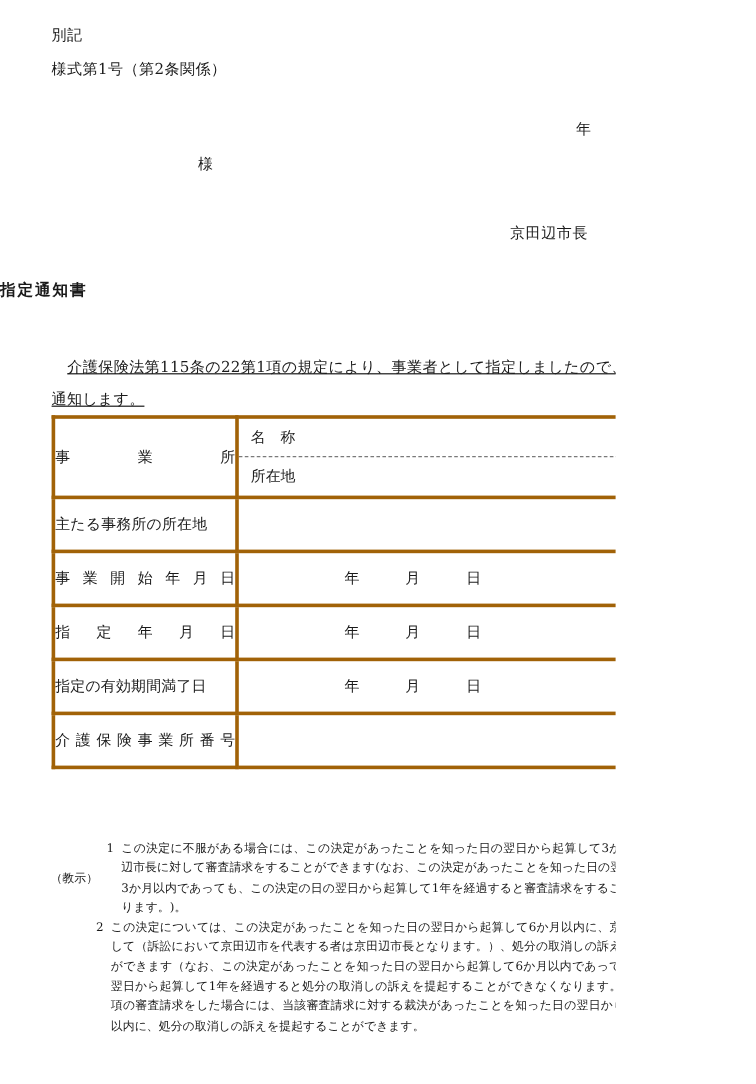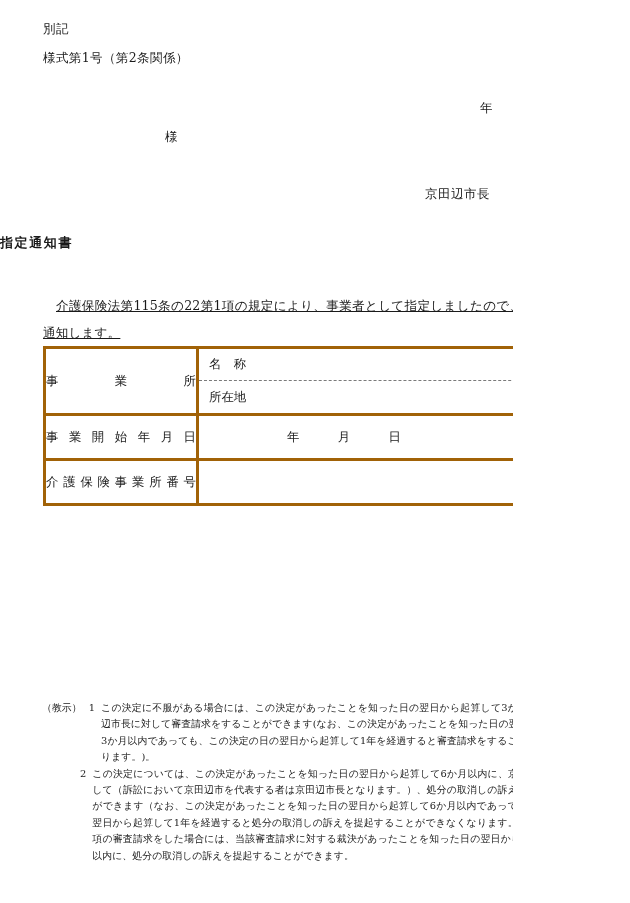--- a/index.html
+++ b/index.html
@@ -178,20 +178,21 @@
     line-height: 16.4px;
     letter-spacing: 0.05px;
   }
   .note-item {
     display: flex;
     align-items: flex-start;
   }
   .note-tag {
     flex: 0 0 auto;
     white-space: pre;
+    margin-top: 25px;
   }
   .note-num {
     flex: 0 0 auto;
     white-space: pre;
     padding-right: 6px;
   }
   .note-body {
     flex: 1 1 auto;
     text-align: justify;
   }
@@ -230,21 +231,43 @@
         <td class="label-cell row-tall">
           <span class="label-justify">事業所</span>
         </td>
         <td>
           <div class="split-top">名　称</div>
           <div class="split-bottom">所在地</div>
         </td>
       </tr>
       <tr>
         <td class="label-cell row-mid">
+          <span class="label-plain">主たる事務所の所在地</span>
+        </td>
+        <td class="value-cell"></td>
+      </tr>
+      <tr>
+        <td class="label-cell row-mid">
           <span class="label-justify">事業開始年月日</span>
+        </td>
+        <td class="value-cell">
+          <span class="date-slots">年　　　月　　　日</span>
+        </td>
+      </tr>
+      <tr>
+        <td class="label-cell row-mid">
+          <span class="label-justify">指定年月日</span>
+        </td>
+        <td class="value-cell">
+          <span class="date-slots">年　　　月　　　日</span>
+        </td>
+      </tr>
+      <tr>
+        <td class="label-cell row-mid">
+          <span class="label-plain">指定の有効期間満了日</span>
         </td>
         <td class="value-cell">
           <span class="date-slots">年　　　月　　　日</span>
         </td>
       </tr>
       <tr>
         <td class="label-cell row-mid">
           <span class="label-justify">介護保険事業所番号</span>
         </td>
         <td class="value-cell"></td>

